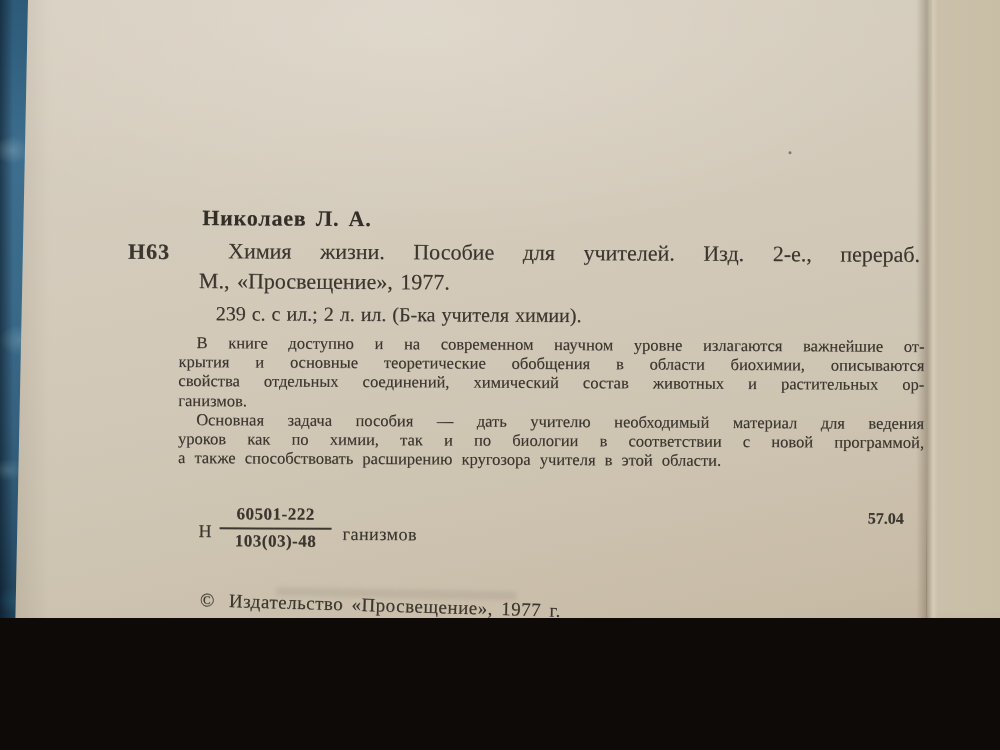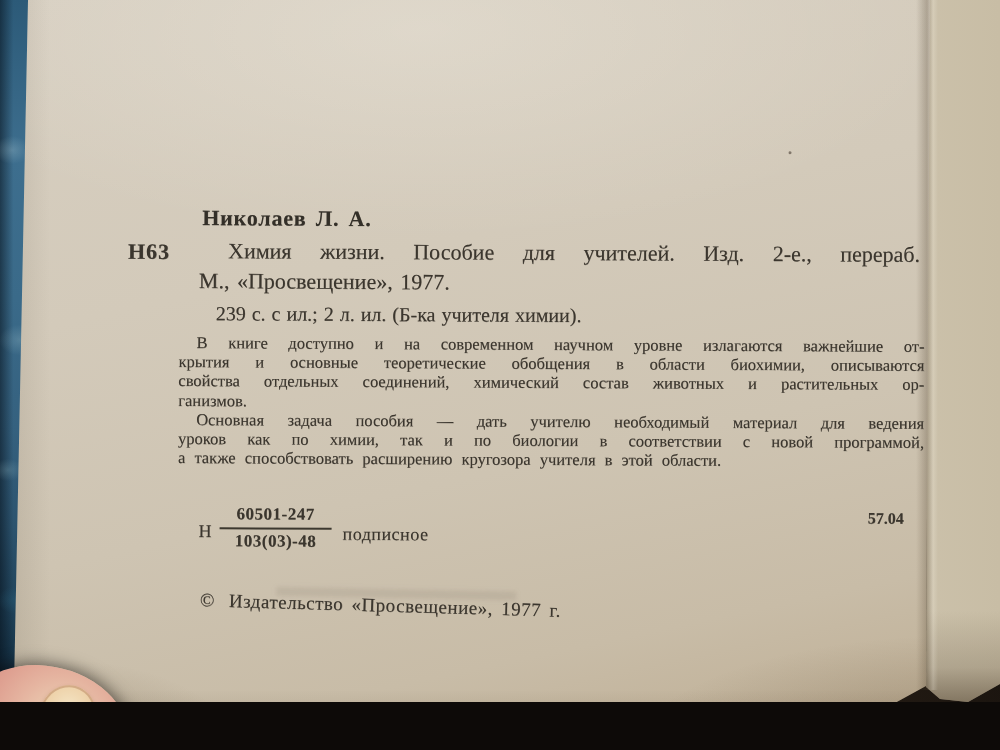--- a/index.html
+++ b/index.html
@@ -1,17 +1,17 @@
 <!DOCTYPE html>
 <html><head>
 <meta charset="utf-8">
 <style>
   html,body{margin:0;padding:0;background:#0d0a08;}
   #canvas{
-    position:relative;width:1000px;height:702px;overflow:hidden;
+    position:relative;width:1000px;height:618px;overflow:hidden;
     background:
       radial-gradient(620px 280px at 88% 100%, #221a13 0%, rgba(34,26,19,0) 60%),
       radial-gradient(420px 200px at 30% 102%, #191310 0%, rgba(25,19,16,0) 60%),
       linear-gradient(180deg,#100d0a 0%,#120f0b 60%,#0e0b08 100%);
     font-family:"Liberation Serif","DejaVu Serif",serif;
   }
   
   .cover-edge{
     position:absolute;left:0;top:0;width:38px;height:712px;
     clip-path:polygon(0 0,33px 0,24px 320px,15px 680px,0 700px);
@@ -119,24 +119,24 @@
       <div class="ann-line">свойства отдельных соединений, химический состав животных и растительных ор-</div>
       <div class="ann-line ann-last">ганизмов.</div>
       <div class="ann-line ann-first">Основная задача пособия — дать учителю необходимый материал для ведения</div>
       <div class="ann-line">уроков как по химии, так и по биологии в соответствии с новой программой,</div>
       <div class="ann-line ann-last ann-wide">а также способствовать расширению кругозора учителя в этой области.</div>
     </div>
 
     <div class="catalog">
       <span class="cat-letter">Н</span>
       <span class="frac">
-        <span class="num">60501-247</span>
+        <span class="num">60501-222</span>
         <span class="den">103(03)-48</span>
       </span>
-      <span class="cat-note">подписное</span>
+      <span class="cat-note">ганизмов</span>
       <span class="bbk">57.04</span>
     </div>
 
     <div class="smudge"></div>
 
     <div class="copyright">
       <span class="c-sym">©</span><span class="c-text">Издательство «Просвещение», 1977 г.</span>
     </div>
 
     <div class="speck"></div>

